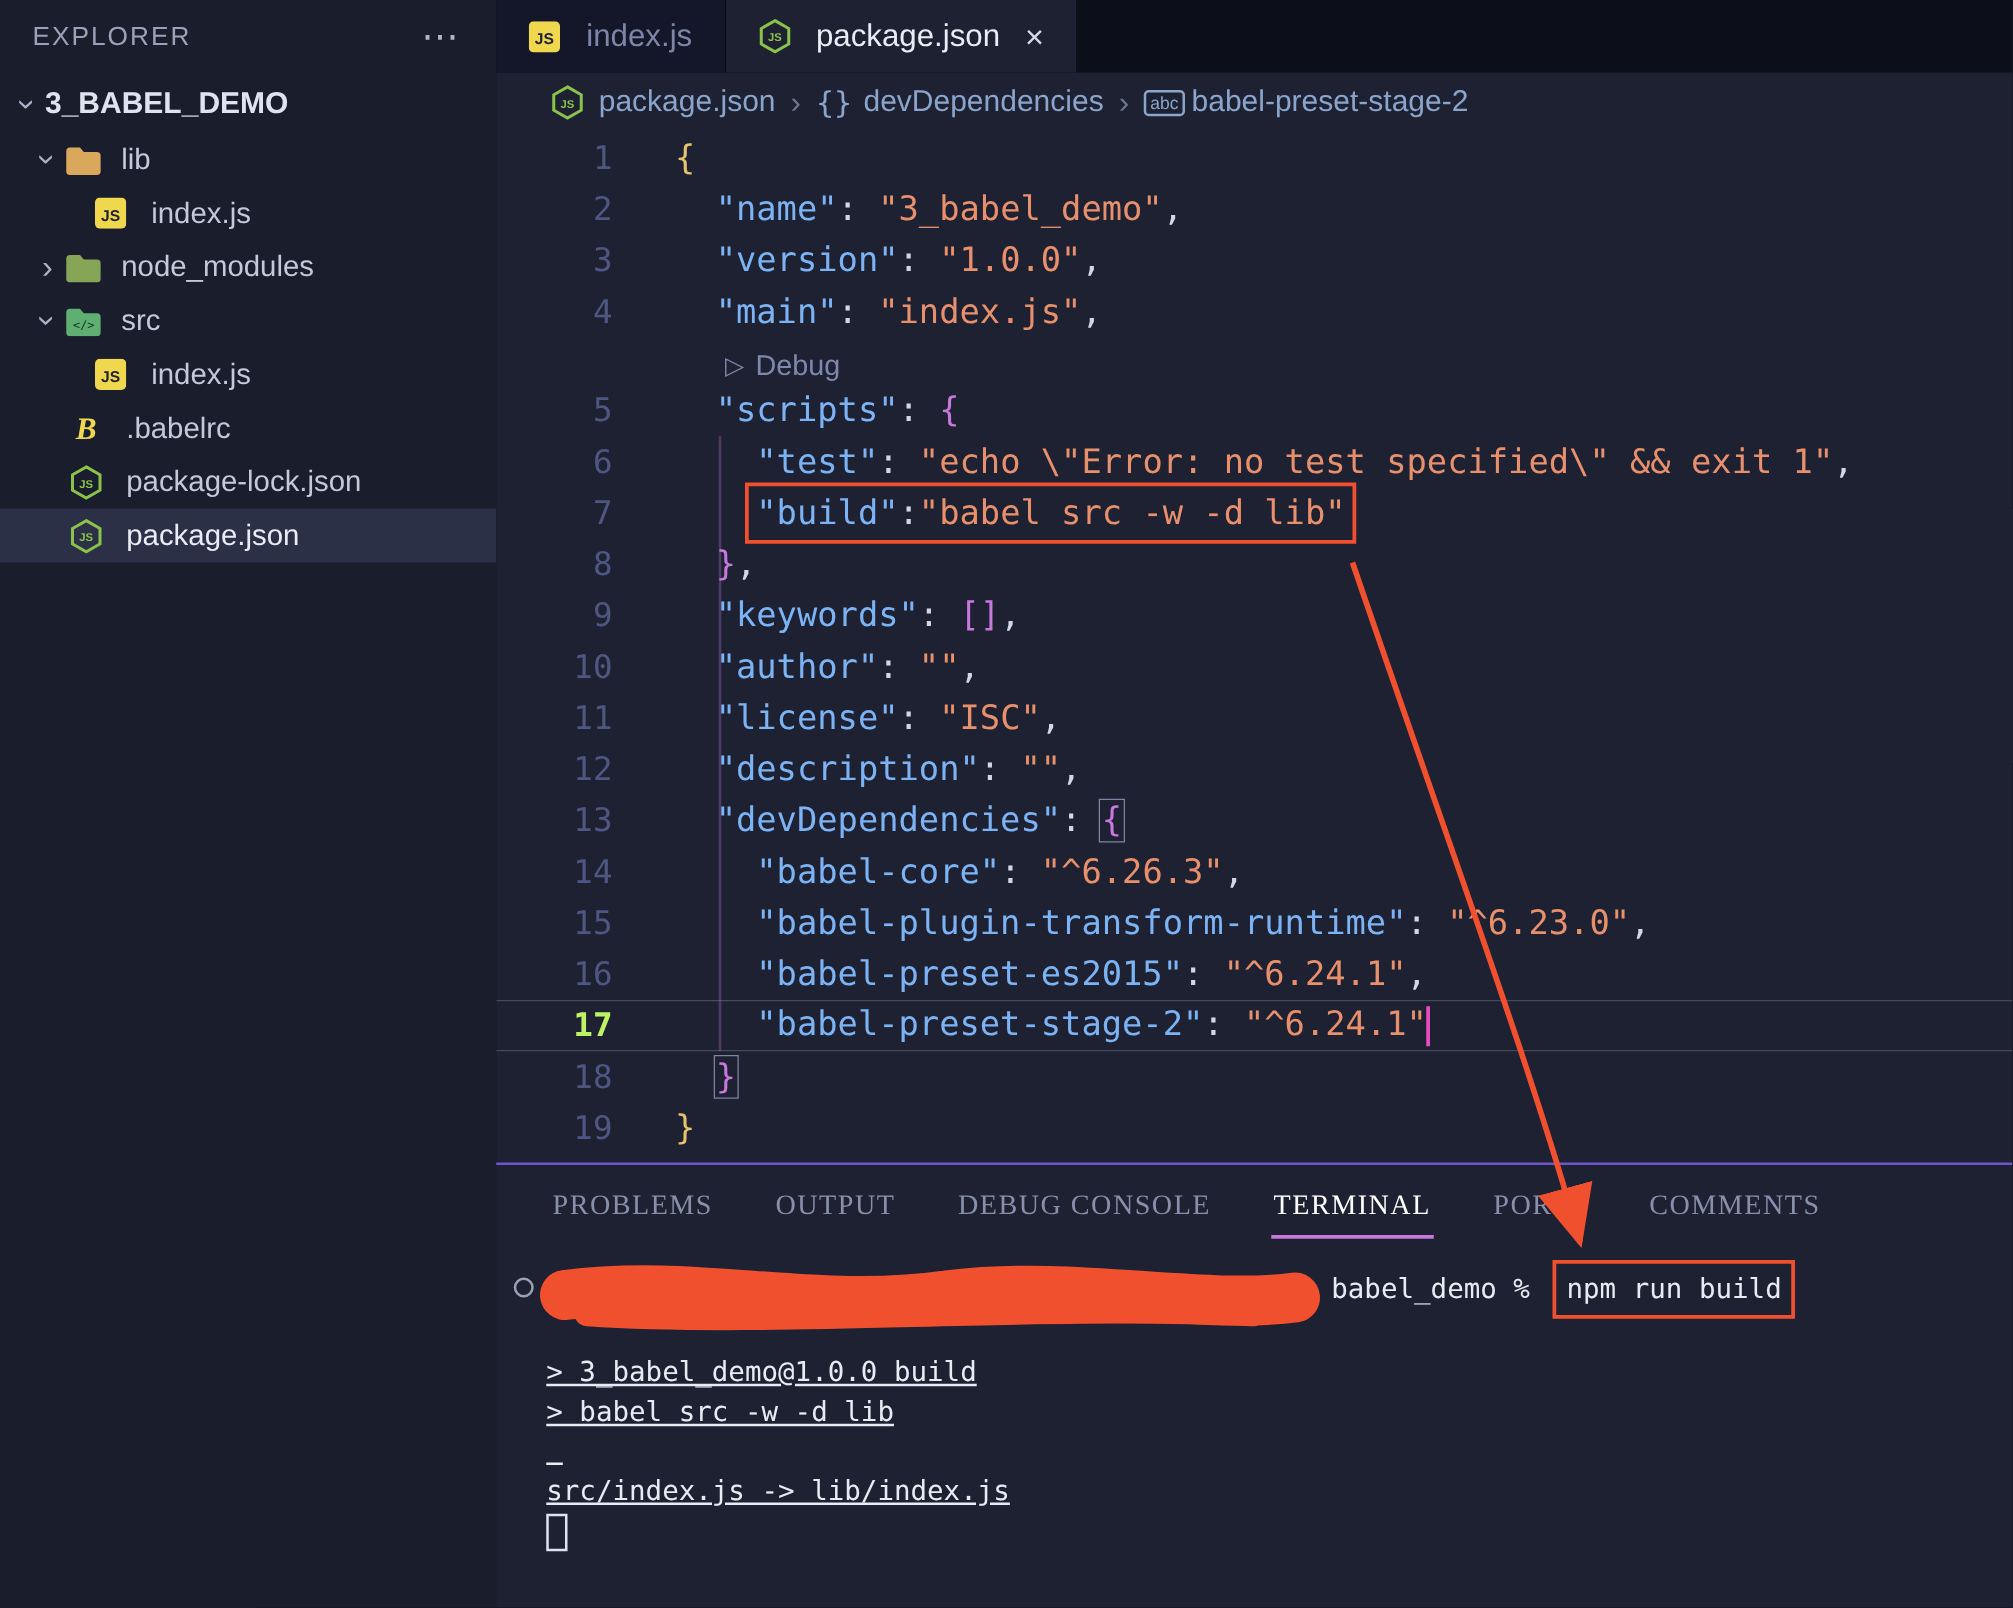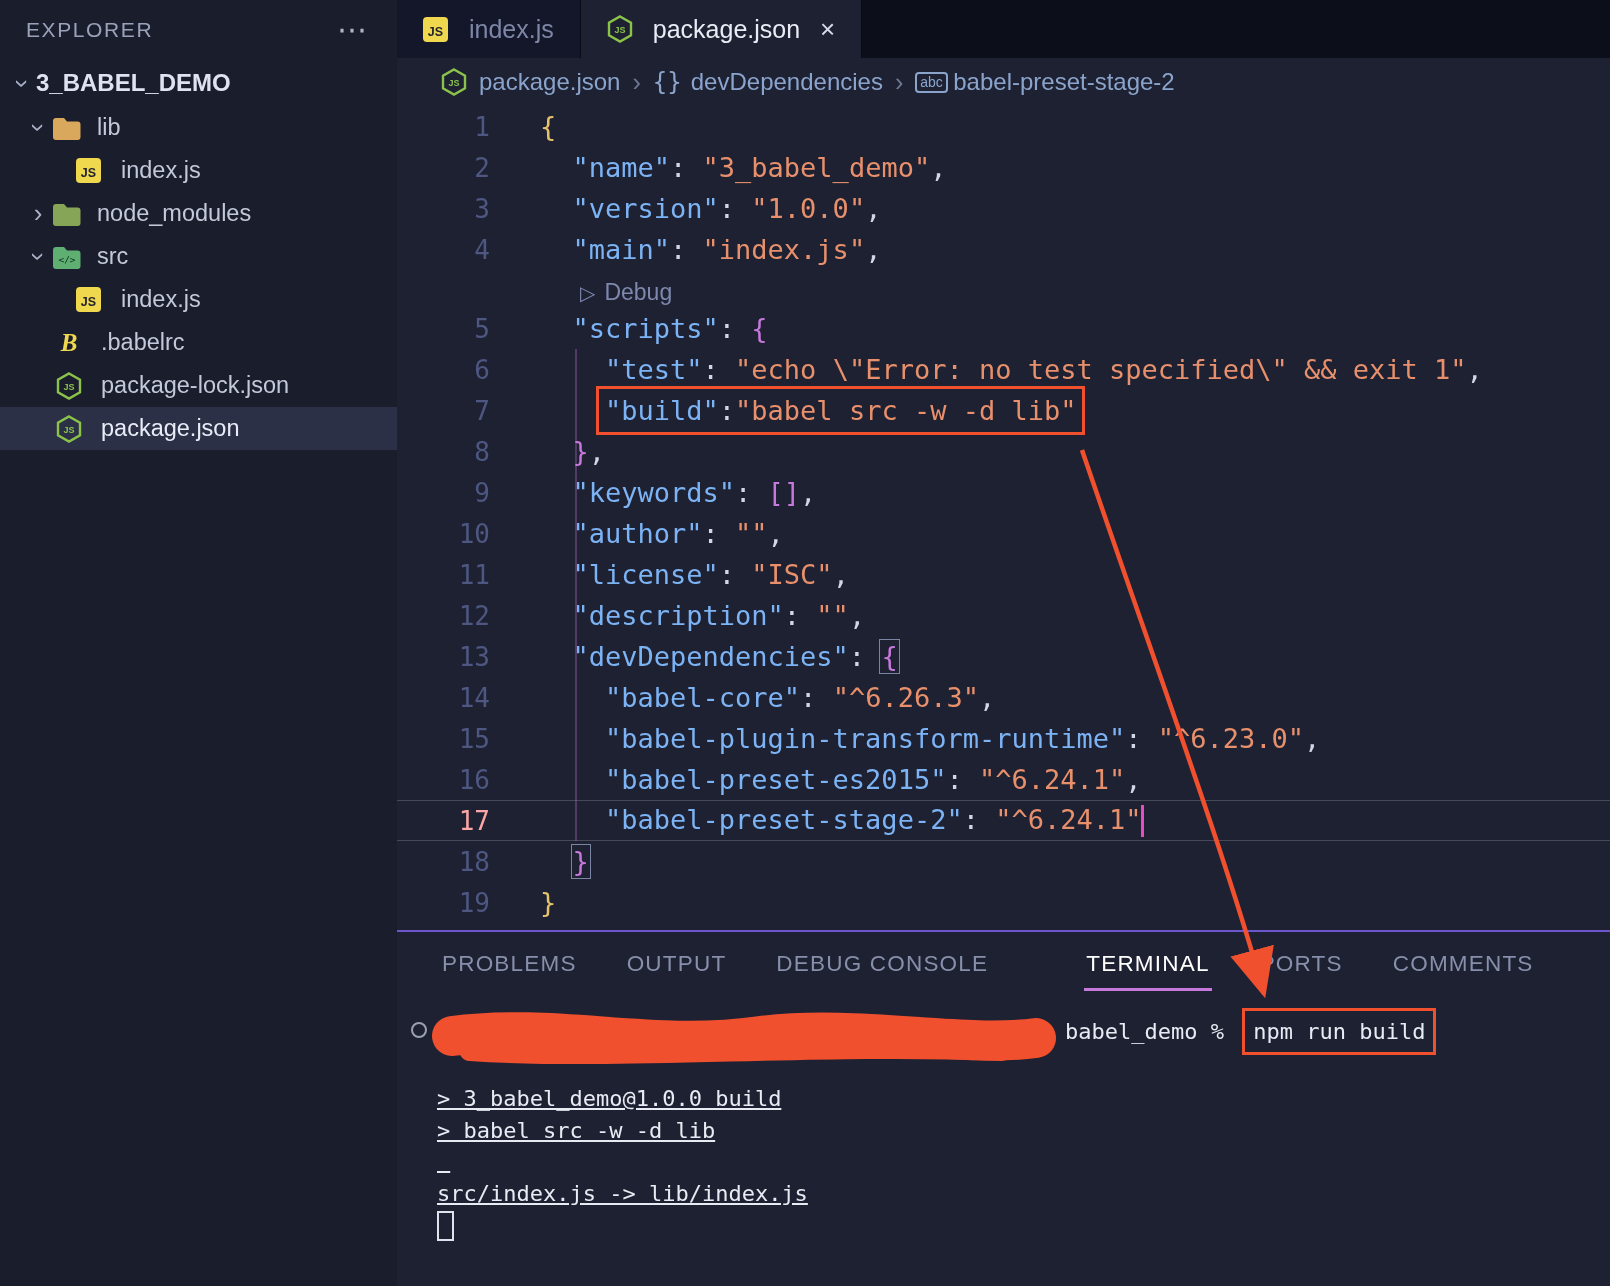--- a/index.html
+++ b/index.html
@@ -32,40 +32,40 @@
   .breadcrumb { height:48px; flex:none; display:flex; align-items:center; padding-left:44px; font-size:24px; color:#8ba4cc; }
   .bc-item { display:flex; align-items:center; cursor:pointer; }
   .bc-item .ficon { margin-right:10px; width:28px; }
   .bc-sep { color:#6e7894; font-size:25px; margin:0 12px; }
 
   
   .editor { position:relative; flex:1; overflow:hidden; font-family:"DejaVu Sans Mono",monospace; font-size:27px; }
   .code-line { height:41px; display:flex; align-items:center; }
   .code-line.current { border-top:1px solid rgba(255,255,255,.18); border-bottom:1px solid rgba(255,255,255,.18); }
   .gutter { width:143px; flex:none; text-align:right; padding-right:50px; color:#4d5781; font-size:26px; }
-  .gutter.cur { color:#fca5a5; }
+  .gutter.cur { color:#bef264;font-weight:bold; }
   .lcontent { white-space:pre; }
   .tk-k { color:#7cb3f4; }
   .tk-s { color:#e8906c; }
   .tk-p { color:#d3d7e5; }
   .tk-b1 { color:#e5c26b; }
   .tk-b2 { color:#c678dd; }
   .tk-bm { color:#c678dd; outline:1px solid #7b84a3; outline-offset:1px; }
   .cursor { display:inline-block; width:3px; height:32px; background:#e84cc0; vertical-align:middle; }
   .annot-box { outline:3px solid var(--annot); outline-offset:6px; }
   .lens-row { height:38px; display:flex; align-items:flex-end; padding-bottom:2px; }
   .lens { margin-left:183px; display:flex; align-items:center; gap:9px; color:#7e88ad; font-size:23px; font-family:"Liberation Sans",sans-serif; cursor:pointer; }
   .lens .tri { font-size:20px; }
   .guide { position:absolute; width:2px; background:rgba(198,120,221,.30); }
 
   
   .panel { height:356px; flex:none; border-top:2.5px solid #6d55cd; background:#1e2132; display:flex; flex-direction:column; }
-  .panel-tabs { height:64px; flex:none; display:flex; align-items:center; gap:46px; padding-left:43px; }
+  .panel-tabs { height:64px; flex:none; display:flex; align-items:center; gap:46px; padding-left:43px;font-family:Liberation Serif, serif; }
   .ptab { font-size:22.5px; letter-spacing:1.2px; color:#878fab; position:relative; padding:6px 2px; cursor:pointer; white-space:nowrap; }
-  .ptab.active { color:#ffffff;margin-left:48px; }
+  .ptab.active { color:#ffffff; }
   .ptab.active::after { content:""; position:absolute; left:0; right:0; bottom:-8px; height:3.5px; background:#c678dd; }
 
   .terminal { flex:1; padding-left:40px; position:relative; font-family:"DejaVu Sans Mono",monospace; font-size:22px; color:#e8ebf3; }
   .prompt-row { height:50px; margin-top:10px; display:flex; align-items:center; position:relative; white-space:pre; }
   .cmd-circle { position:absolute; left:-26px; top:16px; width:16px; height:16px; border:2.5px solid #99a1b3; border-radius:50%; }
   .spacer { width:628px; flex:none; }
   .cmd-box { outline:3.5px solid var(--annot); outline-offset:8px; margin-left:16px; }
   .term-out { margin-top:27px;text-decoration:underline; }
   .term-line { height:31.5px; line-height:31.5px; white-space:pre; }
   .block-cursor { width:17px; height:30px; border:2px solid #dfe3ee; margin-top:2px; }

